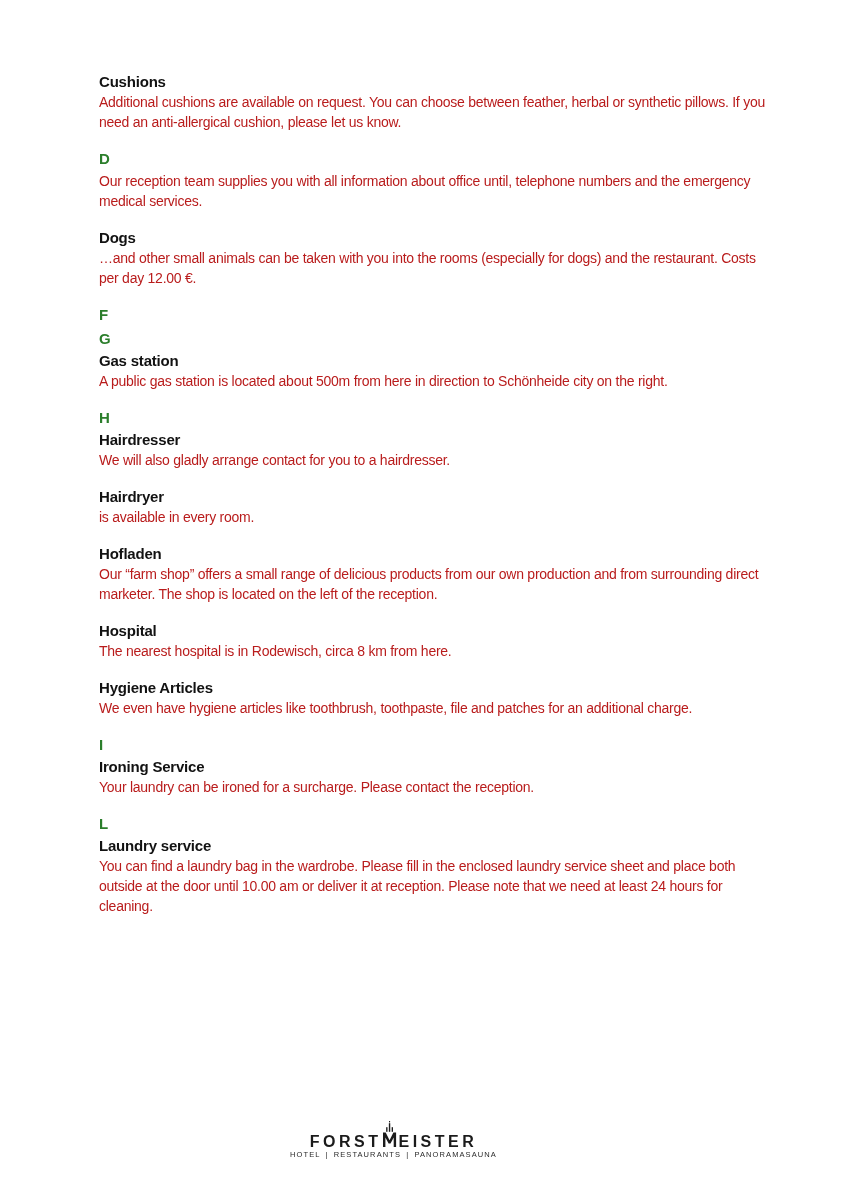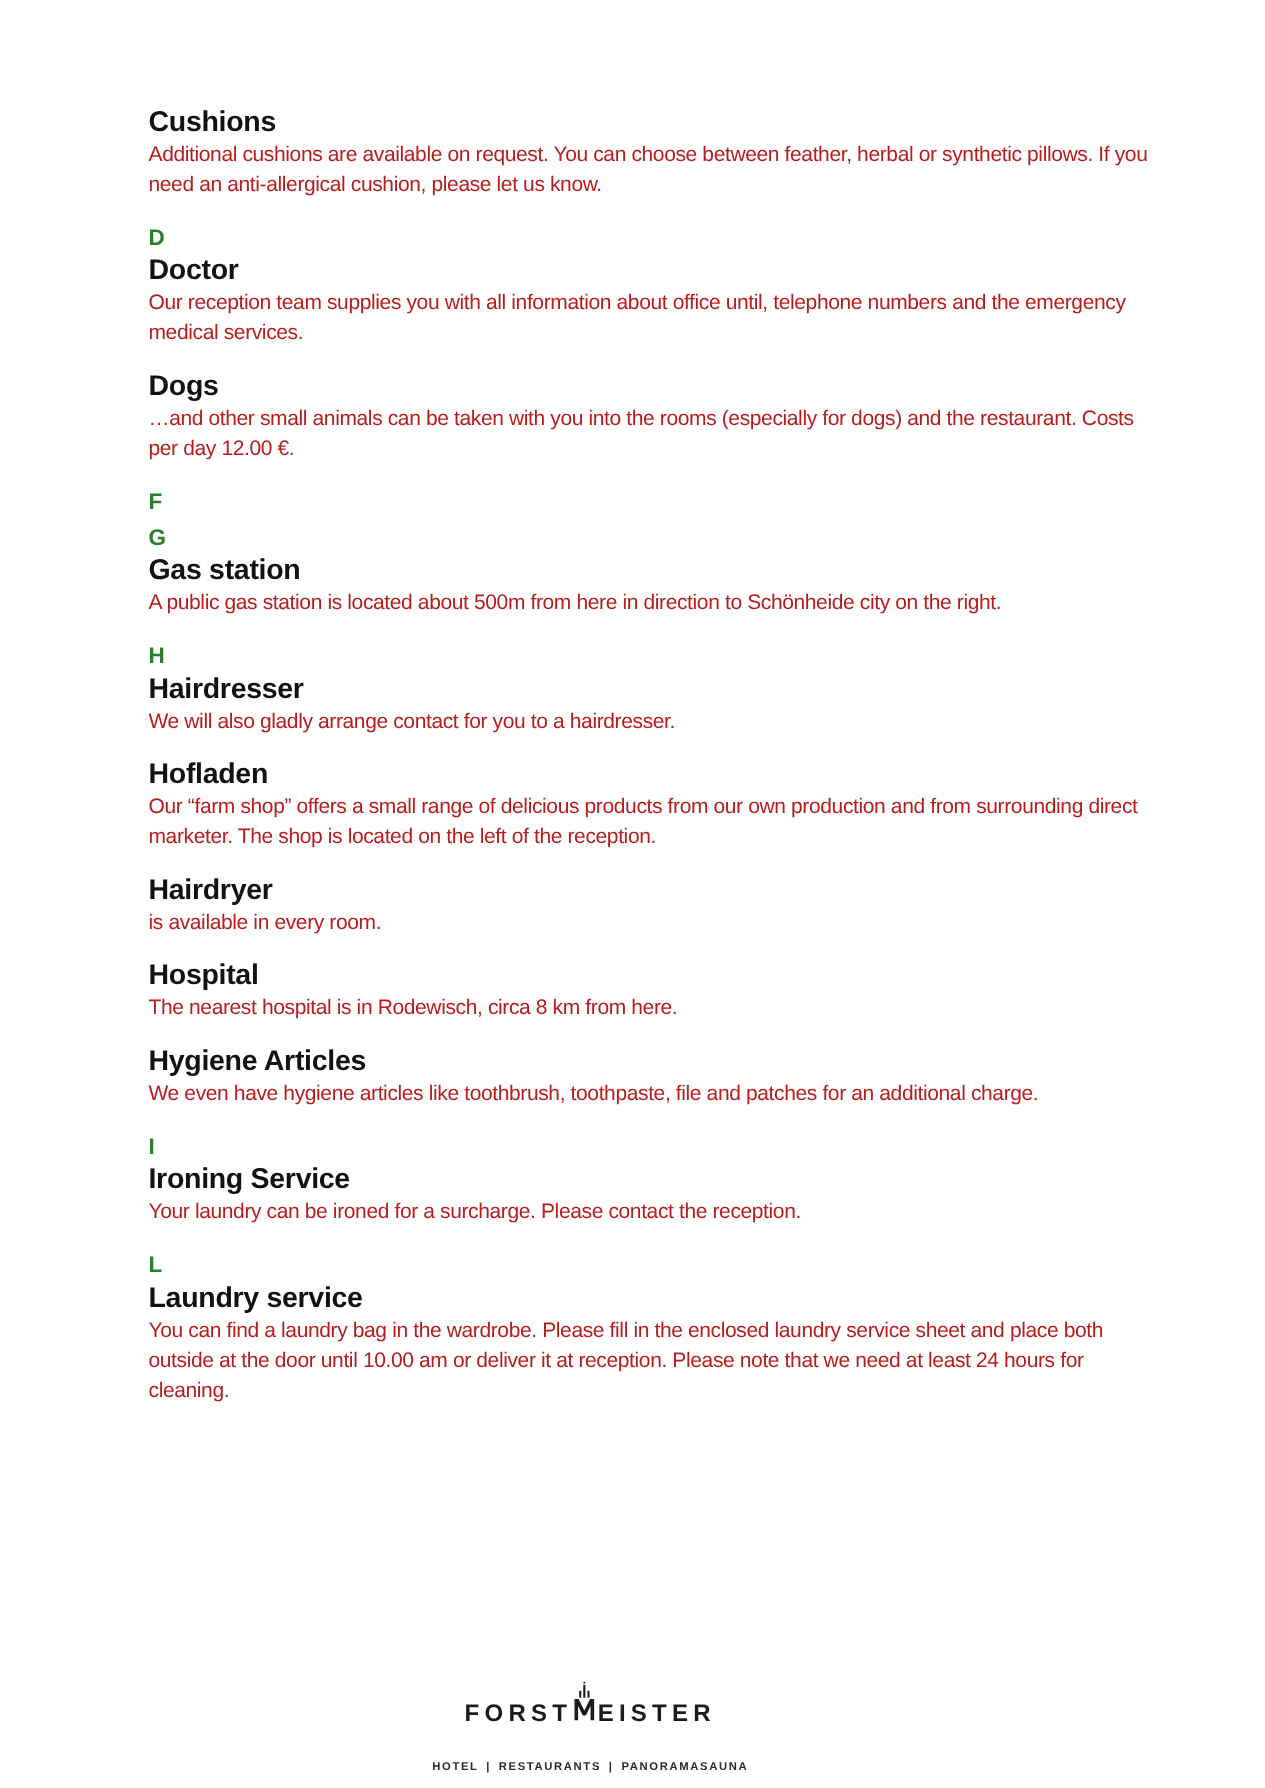--- a/index.html
+++ b/index.html
@@ -39,21 +39,21 @@
     letter-spacing: -0.1px;
   }
   .item {
     margin: 0 0 17px 0;
   }
   .item:last-child {
     margin-bottom: 17px;
   }
   .title {
     margin: 0;
-    font-size: 19px;
+    font-size: 15px;
     font-weight: 700;
     line-height: 20px;
     color: #121212;
     letter-spacing: -0.2px;
     white-space: pre-wrap;
   }
   .body {
     margin: 0;
     font-size: 14px;
     line-height: 20px;
@@ -75,23 +75,23 @@
     line-height: 16px;
     color: #1b1b1b;
     white-space: nowrap;
   }
   .wordmark svg {
     vertical-align: baseline;
     margin: 0 1px;
     fill: #1b1b1b;
   }
   .tagline {
-    margin-top: 22px;
+    margin-top: 0;
     font-size: 7.5px;
-    font-weight: 700;
+    font-weight: 400;
     letter-spacing: 1.1px;
     word-spacing: 2px;
     color: #2a2a2a;
   }
 </style>
 </head>
 <body>
 
 <div class="page">
 
@@ -99,21 +99,20 @@
       <section class="section">
 
   <article class="item">
     <h3 class="title">Cushions</h3>
     <p class="body">Additional cushions are available on request. You can choose between feather, herbal or synthetic pillows. If you need an anti-allergical cushion, please let us know.</p>
   </article>
       </section>
       <section class="section">
     <h2 class="letter">D</h2>
   <article class="item">
-    <h3 class="title">Doctor</h3>
     <p class="body">Our reception team supplies you with all information about office until, telephone numbers and the emergency medical services.</p>
   </article>
         <article class="item">
     <h3 class="title">Dogs</h3>
     <p class="body">…and other small animals can be taken with you into the rooms (especially for dogs) and the restaurant. Costs per day 12.00 €.</p>
   </article>
       </section>
       <section class="section">
     <h2 class="letter">F</h2>
       </section>
@@ -124,26 +123,26 @@
     <p class="body">A public gas station is located about 500m from here in direction to Schönheide city on the right.</p>
   </article>
       </section>
       <section class="section">
     <h2 class="letter">H</h2>
   <article class="item">
     <h3 class="title">Hairdresser</h3>
     <p class="body">We will also gladly arrange contact for you to a hairdresser.</p>
   </article>
         <article class="item">
+    <h3 class="title">Hairdryer</h3>
+    <p class="body">is available in every room.</p>
+  </article>
+        <article class="item">
     <h3 class="title">Hofladen</h3>
     <p class="body">Our “farm shop” offers a small range of delicious products from our own production and from surrounding direct marketer. The shop is located on the left of the reception.</p>
-  </article>
-        <article class="item">
-    <h3 class="title">Hairdryer</h3>
-    <p class="body">is available in every room.</p>
   </article>
         <article class="item">
     <h3 class="title">Hospital</h3>
     <p class="body">The nearest hospital is in Rodewisch, circa 8 km from here.</p>
   </article>
         <article class="item">
     <h3 class="title">Hygiene Articles</h3>
     <p class="body">We even have hygiene articles like toothbrush, toothpaste, file and patches for an additional charge.</p>
   </article>
       </section>

